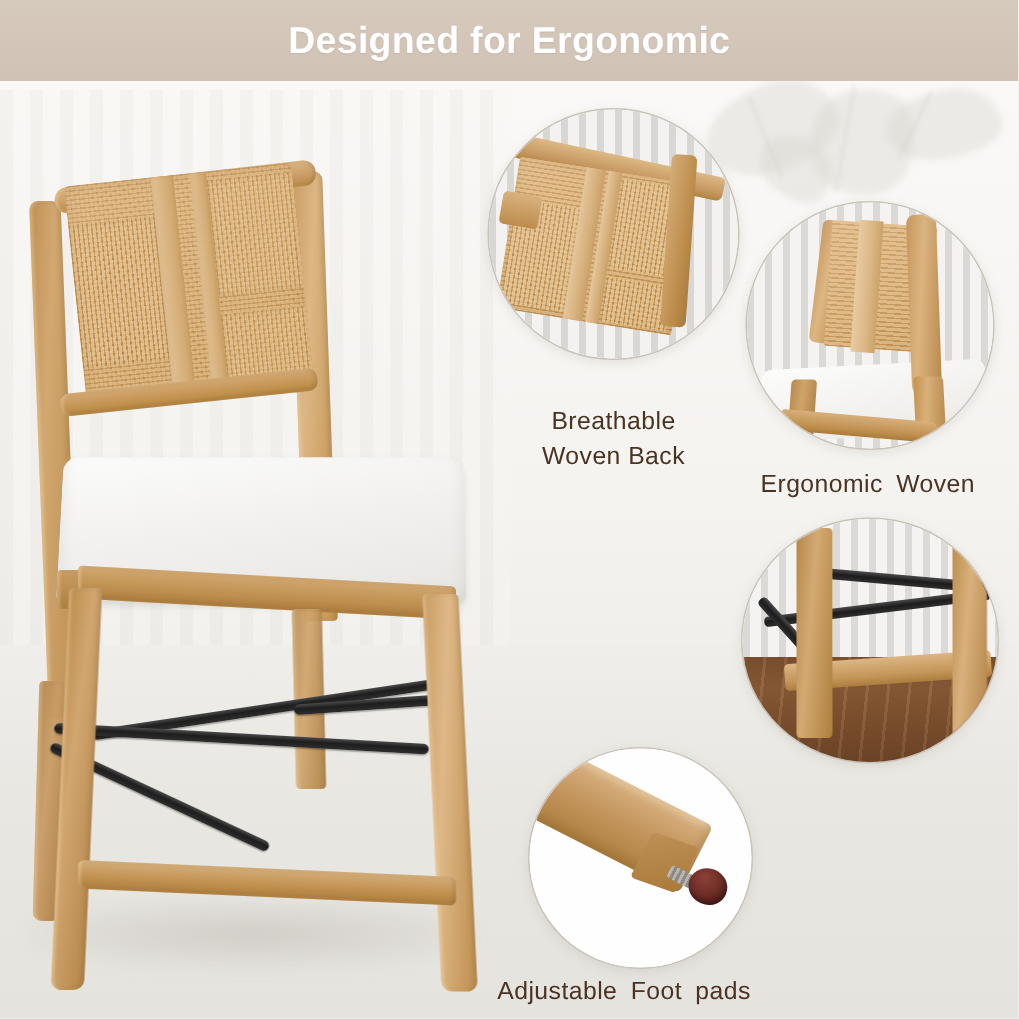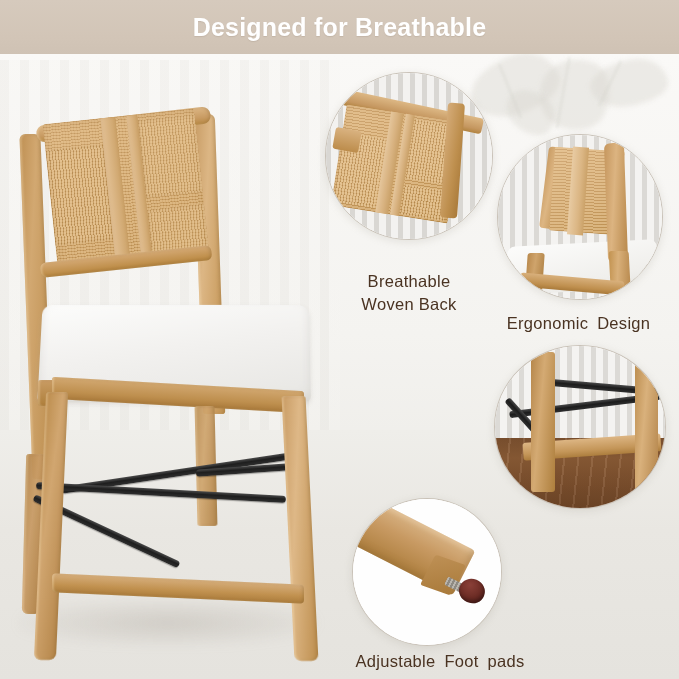--- a/index.html
+++ b/index.html
@@ -424,21 +424,21 @@
     border-radius:2px;
   }
   #circle-foot .f-pad {
     position:absolute; left:106px; top:80px; width:26px; height:24px;
     transform:rotate(22deg);
     background:radial-gradient(ellipse at 35% 30%, #8A4038 0%, #6B2B24 55%, #4C1C18 100%);
     border-radius:50% 50% 48% 48%;
     box-shadow:inset -2px -2px 4px rgba(0,0,0,.35);
   }
 
-  #caption-foot { left:305px; top:650px; width:270px; }
+  #caption-foot { left:281px; top:650px; width:270px; }
 </style>
 </head>
 <body>
 
 <div id="canvas">
 
   <div class="room-wall"></div>
   <div class="wall-slats"></div>
   <div class="room-floor"></div>
 
@@ -504,21 +504,21 @@
     <div class="bg-slats"></div>
     <div class="e-seat"></div>
     <div class="e-backpost"></div>
     <div class="e-weave"></div>
     <div class="e-strap"></div>
     <div class="e-backpost2"></div>
     <div class="e-legback"></div>
     <div class="e-legfront"></div>
     <div class="e-rail"></div>
   </div>
-  <div class="caption spaced" id="caption-ergo">Ergonomic  Design</div>
+  <div class="caption spaced" id="caption-ergo">Ergonomic  Woven</div>
 
   <div class="circle" id="circle-iron">
     <div class="i-wall"></div>
     <div class="i-floor"></div>
     <div class="i-rod i-rod-a"></div>
     <div class="i-rod i-rod-b"></div>
     <div class="i-rod i-rod-c"></div>
     <div class="i-footbar"></div>
     <div class="i-leg-a"></div>
     <div class="i-leg-b"></div>
@@ -527,16 +527,16 @@
   <div class="circle" id="circle-foot">
     <div class="f-bg"></div>
     <div class="f-leg"></div>
     <div class="f-leg-face"></div>
     <div class="f-screw"></div>
     <div class="f-pad"></div>
   </div>
   <div class="caption spaced" id="caption-foot">Adjustable  Foot  pads</div>
 
   <div id="header-band">
-    <div id="header-title">Designed for Breathable</div>
+    <div id="header-title">Designed for Ergonomic</div>
   </div>
 
 </div>
 
 </body></html>

